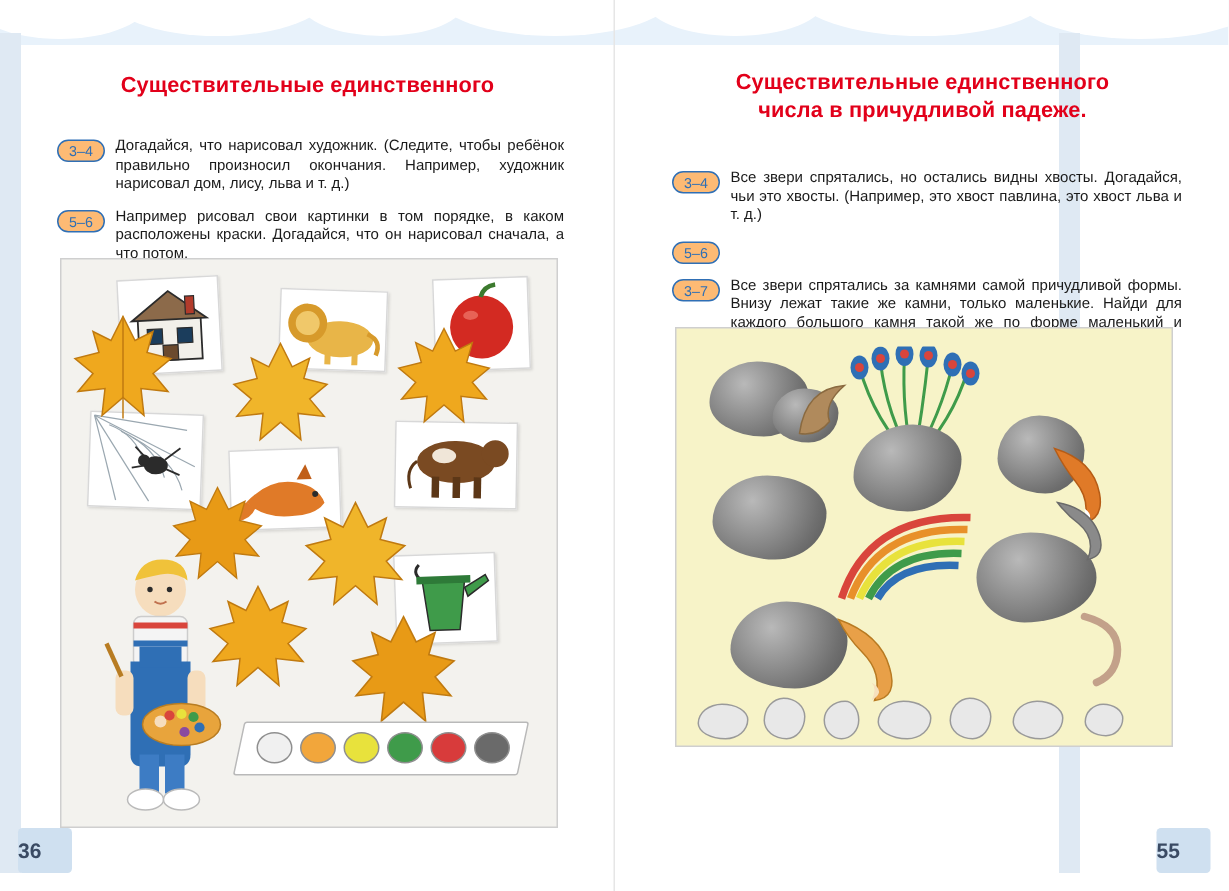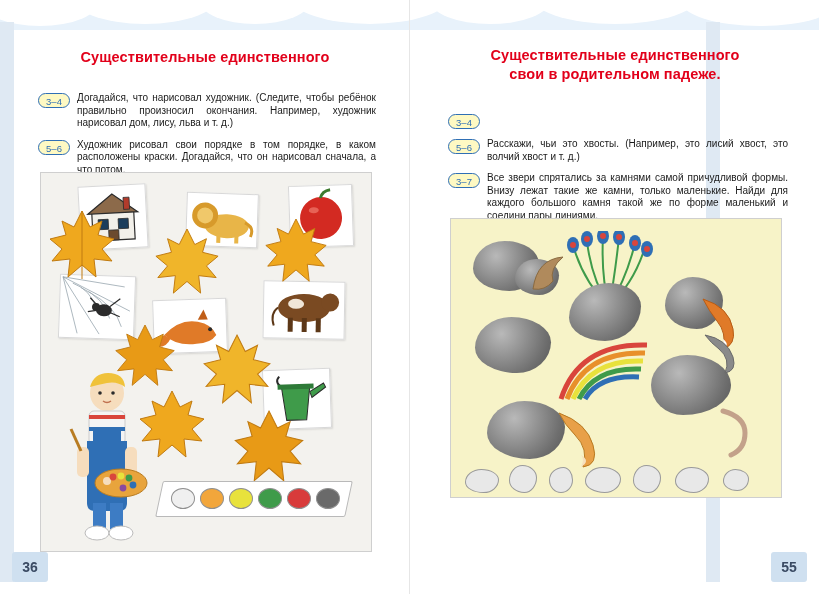--- a/index.html
+++ b/index.html
@@ -114,21 +114,21 @@
     width: 32px;
     height: 15px;
     border: 1px solid #2f6fb5;
     border-radius: 8px;
     color: #2f6fb5;
     font-size: 9.5px;
     line-height: 15px;
     text-align: center;
     margin-right: 7px;
     margin-top: 1px;
-    background: #fef9c3;
+    background: #fdba74;
     box-sizing: border-box;
   }
   .task-text {
     font-size: 10px;
     line-height: 12.6px;
     color: #1a1a1a;
     text-align: justify;
   }
 
   
@@ -156,21 +156,21 @@
   .page-num {
     position: absolute;
     bottom: 12px;
     width: 36px;
     height: 30px;
     background: #cfe0f0;
     color: #3a4a63;
     font-size: 14px;
     font-weight: bold;
     line-height: 30px;
-    text-align: center;
+    text-align: left;
     border-radius: 3px;
   }
   .page-num.left { left: 12px; }
   .page-num.right { right: 12px; }
 
   
   .card {
     position: absolute;
     background: #ffffff;
     border: 1px solid #d8d8d8;
@@ -248,21 +248,21 @@
       <div>Существительные единственного</div>
     </div>
 
     <div class="tasks">
       <div class="task">
         <div class="age-badge">3–4</div>
         <div class="task-text">Догадайся, что нарисовал художник. (Следите, чтобы ребёнок правильно произносил окончания. Например, художник нарисовал дом, лису, льва и т. д.)</div>
       </div>
       <div class="task">
         <div class="age-badge">5–6</div>
-        <div class="task-text">Художник рисовал свои порядке в том порядке, в каком расположены краски. Догадайся, что он нарисовал сначала, а что потом.</div>
+        <div class="task-text">Например рисовал свои картинки в том порядке, в каком расположены краски. Догадайся, что он нарисовал сначала, а что потом.</div>
       </div>
     </div>
 
     <div class="panel panel-left">
 
       <div class="card" style="left:38px; top:12px; width:66px; height:62px; transform:rotate(-3deg);">
         <svg width="66" height="62" viewBox="0 0 66 62">
           <rect x="12" y="26" width="42" height="28" fill="#f2f0ea" stroke="#2b2b2b" stroke-width="1.2"></rect>
           <polygon points="8,27 33,8 58,27" fill="#8c6a4a" stroke="#2b2b2b" stroke-width="1.2"></polygon>
           <rect x="18" y="33" width="10" height="10" fill="#1b3d5c" stroke="#2b2b2b" stroke-width="0.8"></rect>
@@ -406,30 +406,30 @@
       </div>
     </div>
 
     <div class="page-num left">36</div>
   </div>
 
   <div class="half right">
 
     <div class="title">
       <div>Существительные единственного</div>
-      <div>свои в родительном падеже.</div>
+      <div>числа в причудливой падеже.</div>
     </div>
 
     <div class="tasks">
       <div class="task">
         <div class="age-badge">3–4</div>
+        <div class="task-text">Все звери спрятались, но остались видны хвосты. Догадайся, чьи это хвосты. (Например, это хвост павлина, это хвост льва и т. д.)</div>
       </div>
       <div class="task">
         <div class="age-badge">5–6</div>
-        <div class="task-text">Расскажи, чьи это хвосты. (Например, это лисий хвост, это волчий хвост и т. д.)</div>
       </div>
       <div class="task">
         <div class="age-badge">3–7</div>
         <div class="task-text">Все звери спрятались за камнями самой причудливой формы. Внизу лежат такие же камни, только маленькие. Найди для каждого большого камня такой же по форме маленький и соедини пары линиями.</div>
       </div>
     </div>
 
     <div class="panel panel-right">
 
       <svg class="tail" style="left:108px; top:12px;" width="100" height="78" viewBox="0 0 100 78">

